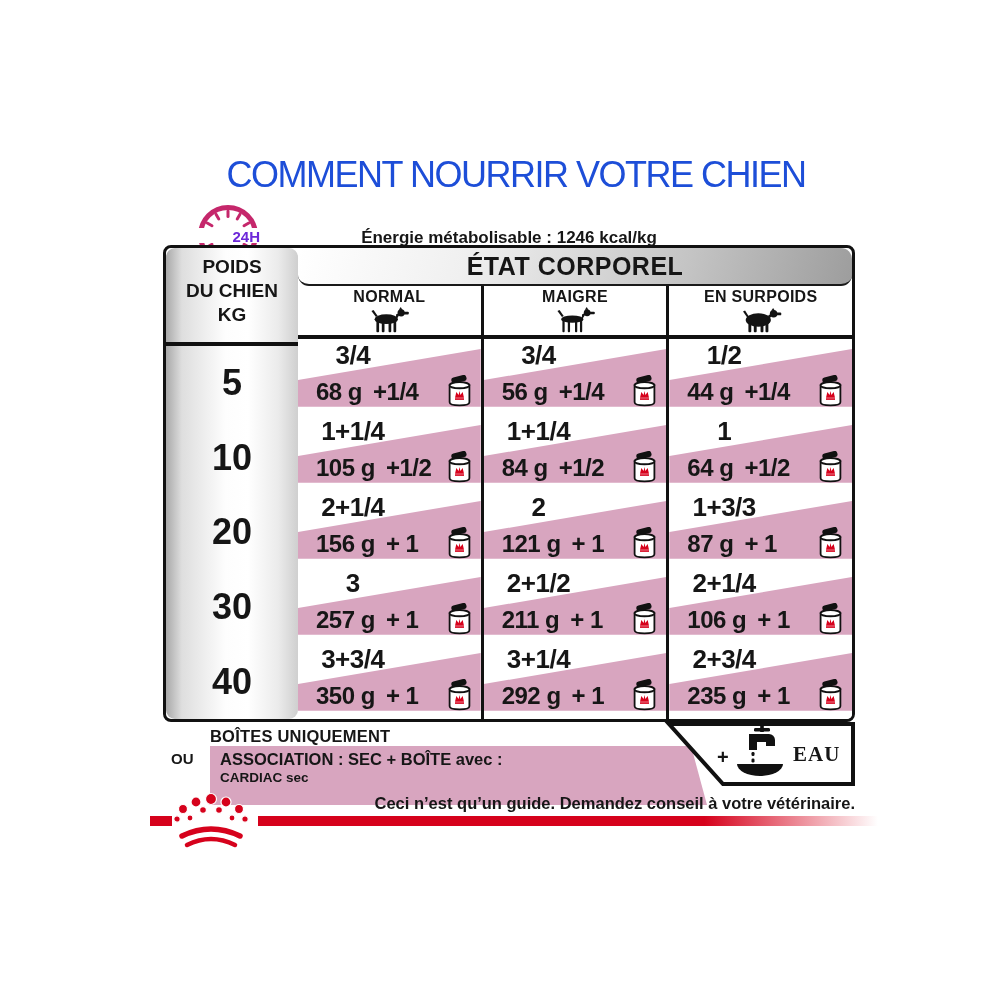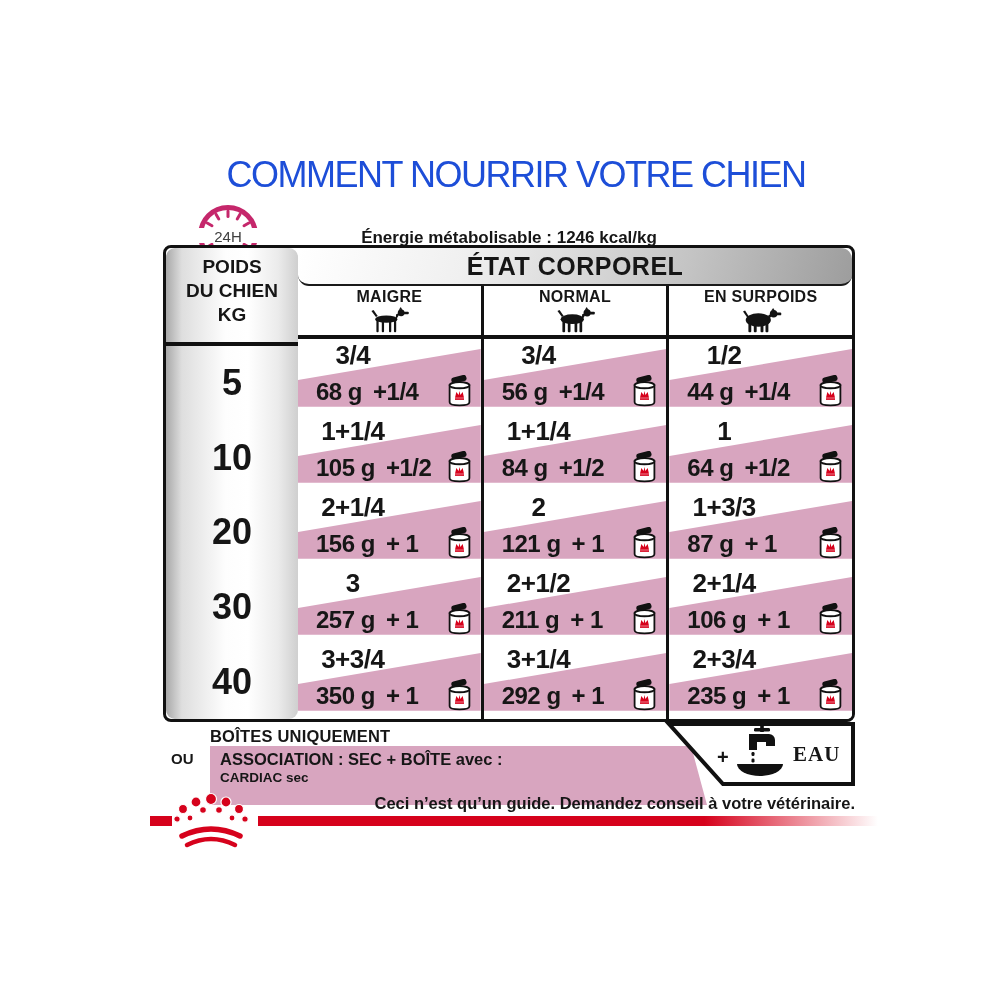--- a/index.html
+++ b/index.html
@@ -5,22 +5,22 @@
   html,body{margin:0;padding:0;background:#fff;}
   .canvas{position:relative;width:1000px;height:1000px;background:#fff;overflow:hidden;
           font-family:"Liberation Sans", sans-serif;color:#161616;}
 
   
   .title{position:absolute;top:154px;left:16px;width:1000px;text-align:center;
          font-size:36px;font-weight:400;letter-spacing:-1.5px;color:#1d4ed8;}
   .energy{position:absolute;top:216px;left:163px;width:692px;text-align:center;
           font-size:17px;font-weight:700;margin-top:12px;}
   .clock{position:absolute;left:196px;top:203px;width:64px;height:64px;z-index:1;}
-  .clock-label{position:absolute;left:0;top:25px;width:64px;text-align:center;
-               font-size:15px;font-weight:400;color:#404040;}
+  .clock-label{position:absolute;left:0;top:25px;width:64px;text-align:right;
+               font-size:15px;font-weight:700;color:#6d28d9;}
 
   
   .table{position:absolute;left:163px;top:245px;width:692px;height:477px;
          border:3px solid #111;border-radius:8px;background:#fff;display:flex;
          z-index:2;box-sizing:border-box;overflow:hidden;}
   .col-left{width:132px;flex:0 0 132px;display:flex;flex-direction:column;
             background:linear-gradient(90deg,#a9a9a9 0%,#dedede 12%,#fdfdfd 45%,#ffffff 62%,#ebebeb 85%,#cfcfcf 100%);border-radius:9px;}
   .poids-head{height:87px;border-bottom:4px solid #111;display:flex;flex-direction:column;
               align-items:center;justify-content:flex-start;padding-top:7px;box-sizing:content-box;}
   .poids-head span{font-size:19px;font-weight:800;line-height:1.25;}
@@ -165,29 +165,29 @@
       <div class="weight-cell">20</div>
       <div class="weight-cell">30</div>
       <div class="weight-cell">40</div>
     </div>
 
     <div class="col-data">
       <div class="etat-bar">ÉTAT CORPOREL</div>
 
       <div class="label-row">
         <div class="col-label">
+          <span class="lbl">NORMAL</span>
+          <svg class="dog">
+              <use href="#sym-dog-normal" xlink:href="#sym-dog-normal"></use>
+            </svg>
+        </div>
+        <div class="col-label">
           <span class="lbl">MAIGRE</span>
           <svg class="dog">
               <use href="#sym-dog-thin" xlink:href="#sym-dog-thin"></use>
-            </svg>
-        </div>
-        <div class="col-label">
-          <span class="lbl">NORMAL</span>
-          <svg class="dog">
-              <use href="#sym-dog-normal" xlink:href="#sym-dog-normal"></use>
             </svg>
         </div>
         <div class="col-label">
           <span class="lbl">EN SURPOIDS</span>
           <svg class="dog">
               <use href="#sym-dog-fat" xlink:href="#sym-dog-fat"></use>
             </svg>
         </div>
       </div>
 

